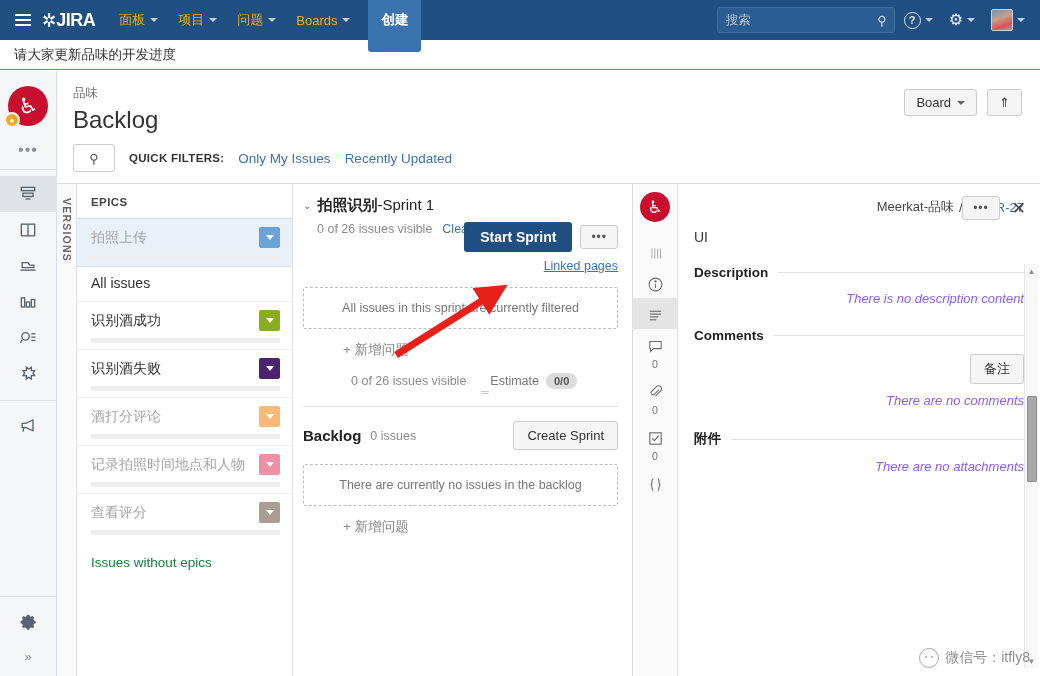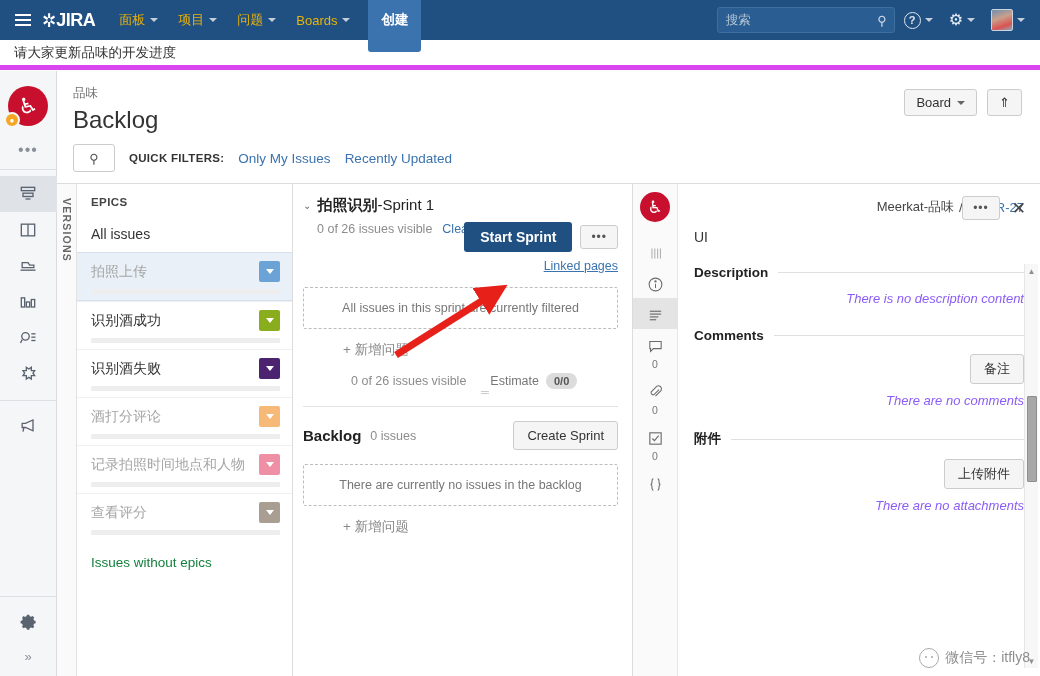--- a/index.html
+++ b/index.html
@@ -40,21 +40,21 @@
   .navicon { display: flex; align-items: center; gap: 4px; padding: 6px 7px; cursor: pointer;
     color: #dbe4ee; }
   .circle-q { width: 17px; height: 17px; border: 1.6px solid #dfe7f0; border-radius: 50%;
     font-size: 11px; line-height: 14px; text-align: center; color: #dfe7f0; font-weight: bold; }
   .gear-g { font-size: 16px; line-height: 16px; color: #e7eef6; }
   .avatar-sm { width: 22px; height: 22px; border-radius: 2px; overflow: hidden;
     background: linear-gradient(160deg,#6f8fae 0%,#c9a08c 40%,#d9534f 75%,#8fa7bd 100%);
     border: 1px solid #c9d4e0; }
 
   
-  .banner { height: 30px; background: #fff; border-bottom: 5px solid #d946ef;
+  .banner { height: 30px; background: #fff; border-bottom: 1px solid #d946ef;
     display: flex; align-items: center; padding: 0 14px; font-size: 13.5px; color: #333; }
 
   
   .body { position: absolute; top: 71px; left: 0; right: 0; bottom: 0; display: flex; }
 
   
   .rail { width: 57px; background: #f5f6f7; border-right: 1px solid #d8dce1;
     display: flex; flex-direction: column; position: relative; }
   .rail-proj { height: 70px; display: flex; align-items: center; justify-content: center;
     position: relative; }
@@ -363,32 +363,32 @@
       </div>
 
       <div class="panels">
 
         <div class="epics-wrap">
           <div class="versions-tab">
             <span>VERSIONS</span>
           </div>
           <div class="epics-list">
             <div class="epics-title">EPICS</div>
-            <div class="epic-row plain">
-              <div class="epic-name strong">All issues</div>
-            </div>
-
             <div class="epic-row selected">
               <div class="epic-top">
                 <span class="epic-name muted">拍照上传</span>
                 <span class="epic-badge" style="background:#6ba3d6">
                     <i></i>
                   </span>
               </div>
               <div class="epic-bar"></div>
+            </div>
+
+            <div class="epic-row plain">
+              <div class="epic-name strong">All issues</div>
             </div>
 
             <div class="epic-row">
               <div class="epic-top">
                 <span class="epic-name">识别酒成功</span>
                 <span class="epic-badge" style="background:#8aad1e">
                     <i></i>
                   </span>
               </div>
               <div class="epic-bar"></div>
@@ -565,23 +565,20 @@
               <div class="sec-btn-row">
                 <div class="sec-btn">备注</div>
               </div>
               <div class="placeholder-it">There are no comments</div>
             </div>
 
             <div class="sec-block">
               <div class="sec-head">
                 <h4>附件</h4>
                 <span class="rule"></span>
-              </div>
-              <div class="sec-btn-row">
-                <div class="sec-btn">上传附件</div>
               </div>
               <div class="placeholder-it">There are no attachments</div>
             </div>
           </div>
 
           <div class="scrollbar">
             <div class="sb-arrow">▲</div>
             <div class="sb-thumb"></div>
             <div class="sb-arrow down">▼</div>
           </div>

